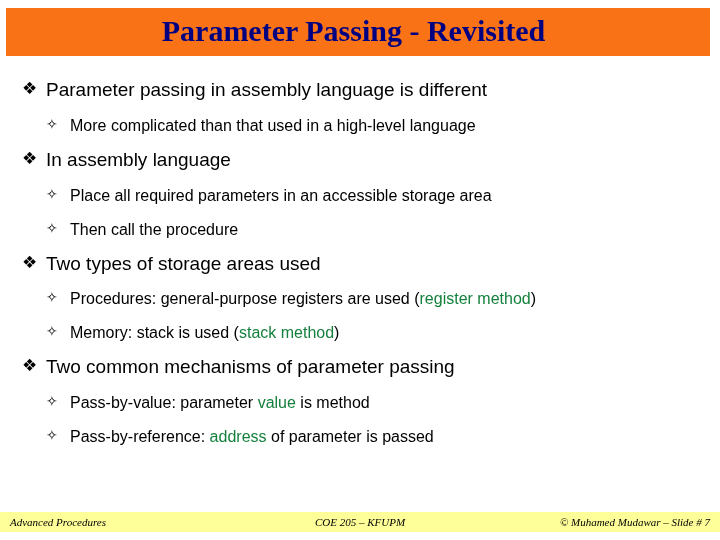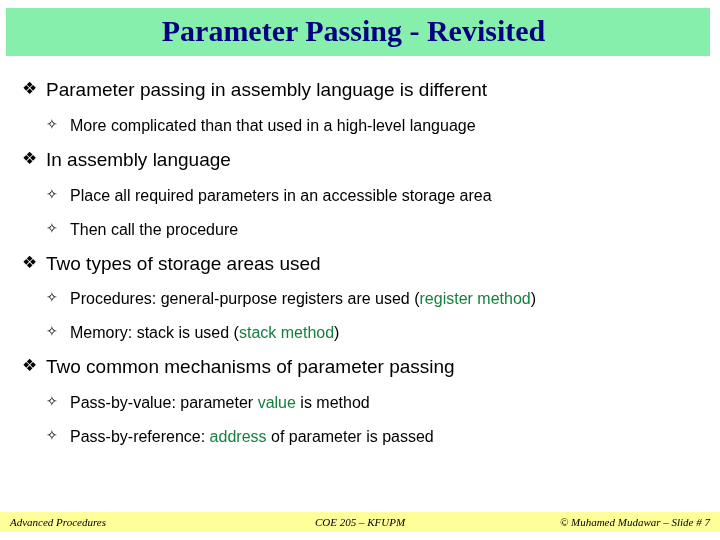--- a/index.html
+++ b/index.html
@@ -5,21 +5,21 @@
   * { box-sizing: border-box; margin: 0; padding: 0; }
   body {
     width: 720px;
     height: 540px;
     background: #fff;
     font-family: Arial, Helvetica, sans-serif;
     position: relative;
     overflow: hidden;
   }
   .title-bar {
-    background: #86efac;
+    background: #f97316;
     margin: 8px 10px 0 6px;
     padding: 6px 9px 8px 0;
     text-align: center;
   }
   .title-bar h1 {
     font-family: "Comic Sans MS", "Comic Sans", cursive;
     font-weight: bold;
     color: #000080;
     font-size: 30px;
   }

